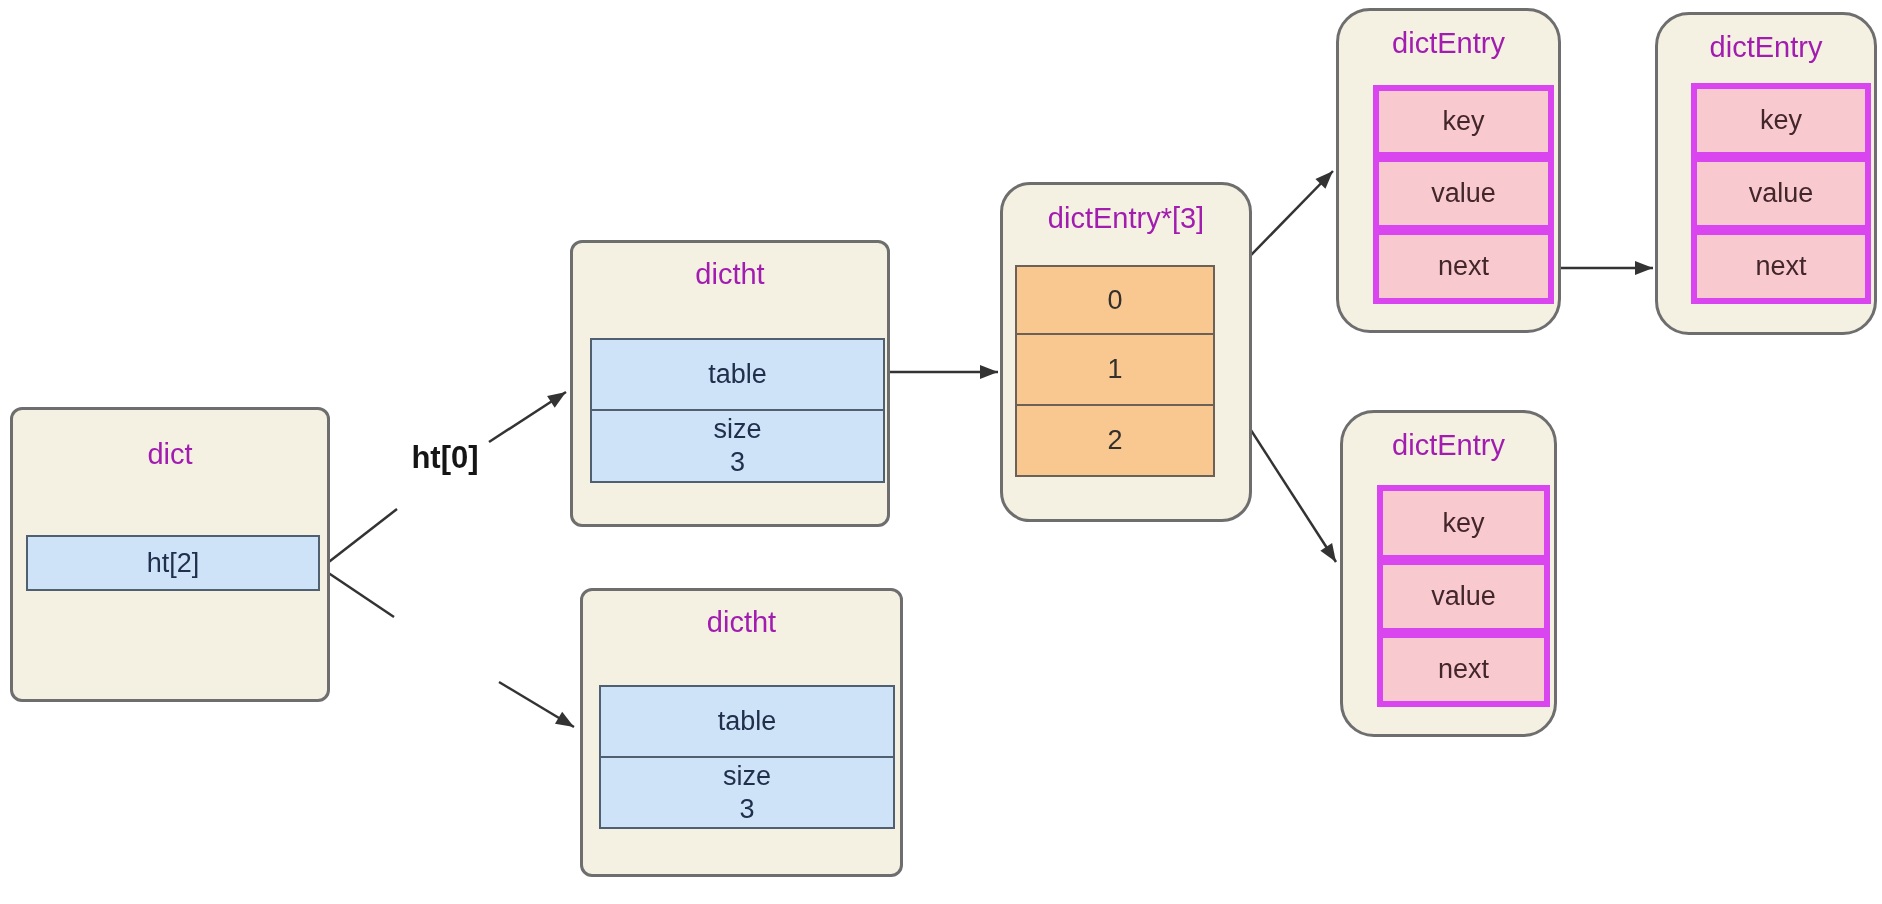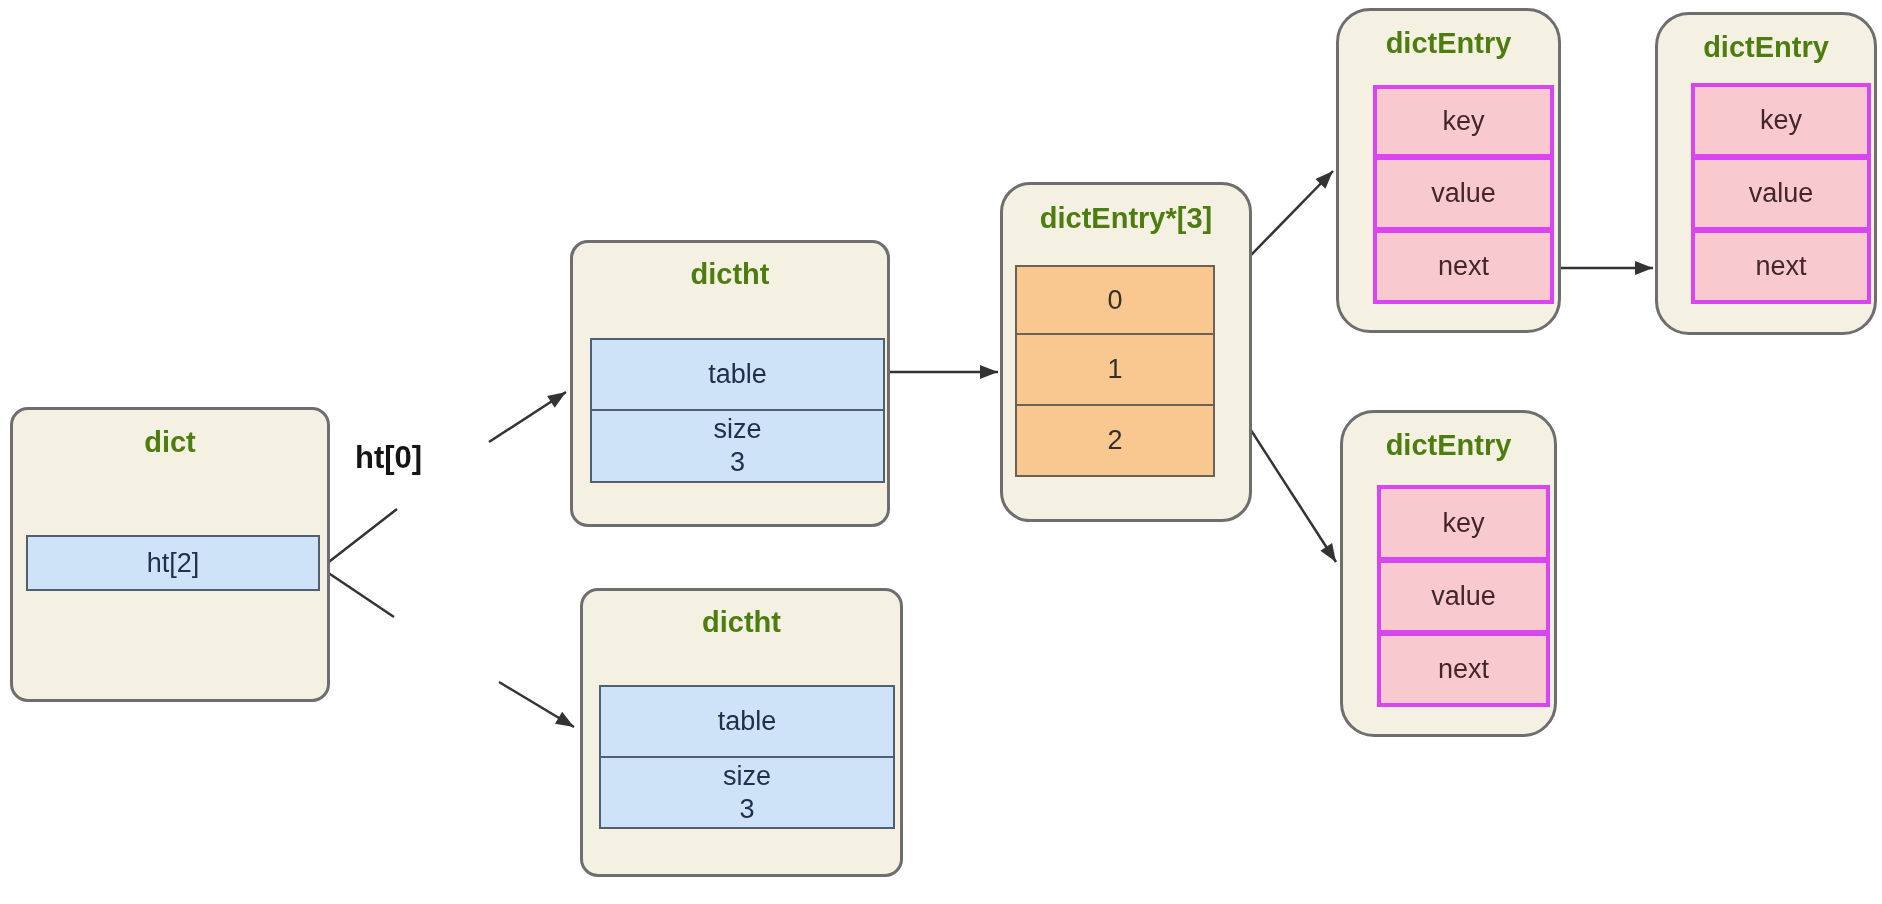--- a/index.html
+++ b/index.html
@@ -9,52 +9,52 @@
     width: 1882px;
     height: 904px;
     background: #ffffff;
     overflow: hidden;
   }
   
   .node {
     position: absolute;
     background: #f4f1e3;
     border: 3px solid #6e6e6e;
-    border-radius: 18px;
+    border-radius: 12px;
     box-sizing: border-box;
   }
   .node-title {
     position: absolute;
     left: 0; right: 0;
     text-align: center;
-    color: #4d7c0f;
+    color: #a21caf;
     font-size: 29px;
-    font-weight: 700;
+    font-weight: 400;
     white-space: nowrap;
   }
   .stack { position: absolute; }
   .cell {
     position: relative;
     box-sizing: border-box;
     display: flex;
     flex-direction: column;
     align-items: center;
     justify-content: center;
     font-size: 27px;
     line-height: 33px;
     text-align: center;
   }
   .cell + .cell { margin-top: -2px; }
   .cell.blue   { background: #cfe3f8; border: 2px solid #506070; color: #20304c; }
   .cell.orange { background: #f9c891; border: 2px solid #6b6157; color: #33302b; }
-  .cell.pink   { background: #f9c9d0; border: 4px solid #d946ef; color: #42262a; margin-left: 24px; }
+  .cell.pink   { background: #f9c9d0; border: 6px solid #d946ef; color: #42262a; margin-left: 24px; }
 
   
   #node-dict    { left: 10px;   top: 407px; width: 320px; height: 295px; }
-  #node-dict .node-title { top: 16px; }
+  #node-dict .node-title { top: 28px; }
   #node-dict .stack { left: 13px; top: 125px; width: 294px; }
   #node-dict .cell { height: 56px; }
 
   #node-dictht1 { left: 570px;  top: 240px; width: 320px; height: 287px; }
   #node-dictht1 .node-title { top: 15px; }
   #node-dictht1 .stack { left: 17px; top: 95px; width: 295px; }
   #node-dictht1 .cell-table { height: 73px; }
   #node-dictht1 .cell-size  { height: 74px; }
 
   #node-dictht2 { left: 580px;  top: 588px; width: 323px; height: 289px; }
@@ -85,21 +85,21 @@
   #node-entryC  { left: 1340px; top: 410px; width: 217px; height: 327px; border-radius: 34px; }
   #node-entryC .node-title { top: 16px; }
   #node-entryC .stack { left: 10px; top: 72px; width: 197px; }
   #node-entryC .cell-key   { height: 76px; }
   #node-entryC .cell-value { height: 75px; }
   #node-entryC .cell-next  { height: 75px; }
 
   
   .edge-label {
     position: absolute;
-    text-align: left;
+    text-align: center;
     color: #151515;
     font-size: 31px;
     font-weight: 600;
     line-height: 40px;
     white-space: nowrap;
   }
   #label-ht0 { left: 355px; top: 438px; width: 180px; }
   #label-ht1 { left: 357px; top: 610px; width: 180px; }
 
   

